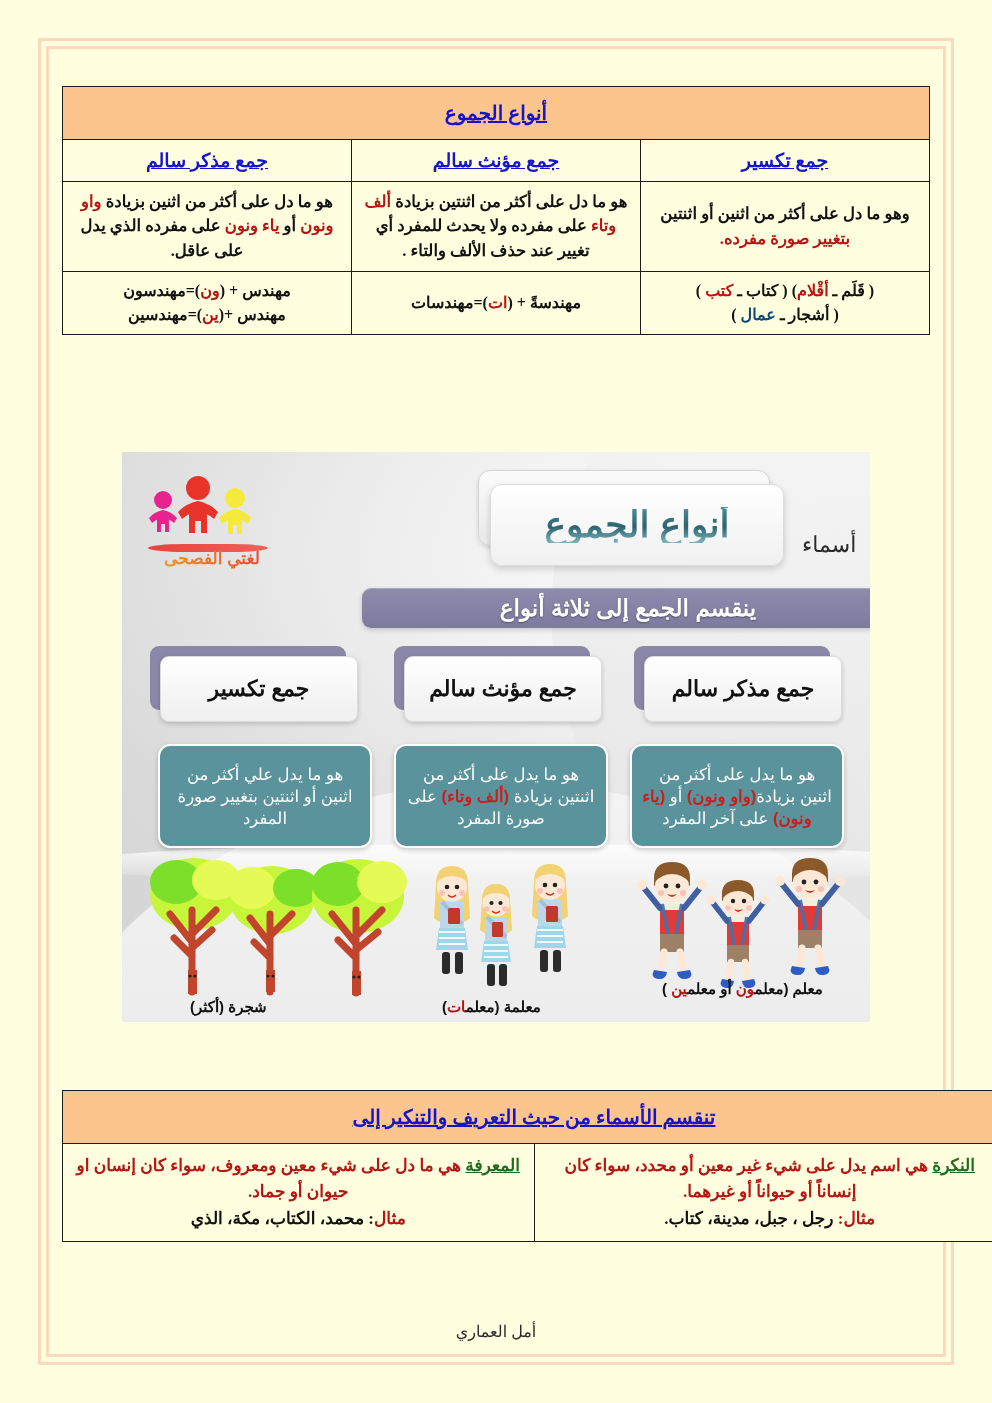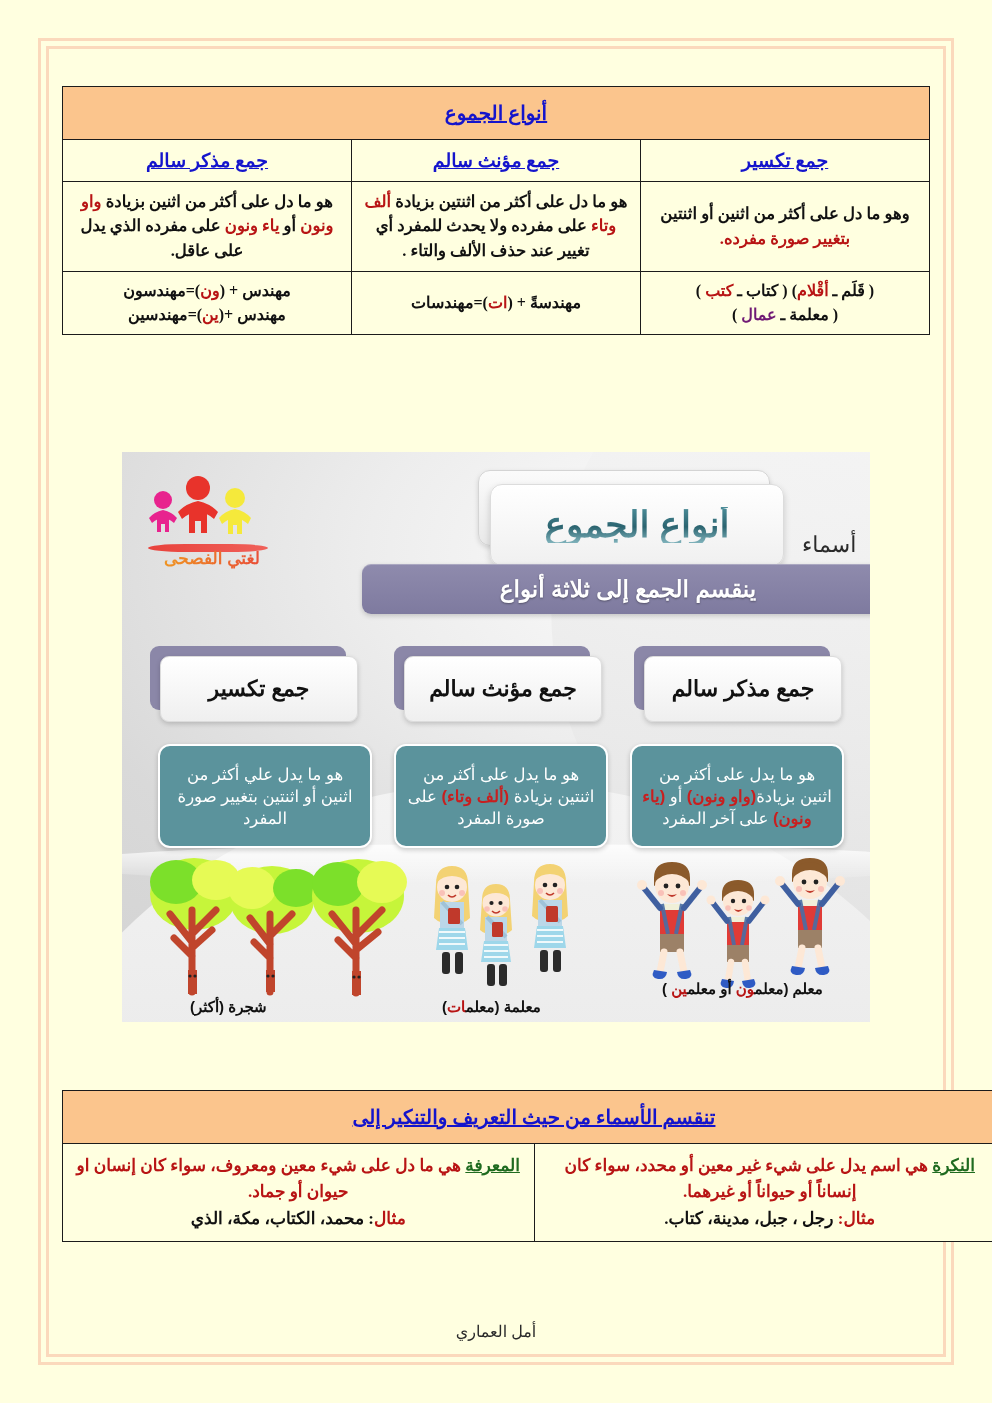--- a/index.html
+++ b/index.html
@@ -150,21 +150,21 @@
     line-height:1;
   }
   #asmaa-label{
     position:absolute;left:680px;top:80px;
     font-family:"Liberation Sans",sans-serif;
     font-size:22px;color:#2a2a2a;font-weight:normal;
   }
 
   
   #purple-banner{
-    position:absolute;left:240px;top:112px;width:532px;height:50px;
+    position:absolute;left:240px;top:136px;width:532px;height:40px;
     background:linear-gradient(180deg,#8f8bad,#7e7a9f);
     border-radius:9px;
     box-shadow:0 2px 5px rgba(0,0,0,.18), inset 0 1px 0 rgba(255,255,255,.25);
     display:flex;align-items:center;justify-content:center;
     font-family:"Liberation Sans",sans-serif;
     font-weight:bold;font-size:23px;color:#ffffff;
     text-shadow:0 1px 2px rgba(0,0,0,.35);
   }
 
   
@@ -228,21 +228,21 @@
       <td class="col-head c1">جمع مذكر سالم</td>
     </tr>
     <tr>
       <td class="defn" id="def-2"><span style="color: rgb(17, 17, 17);">وهو ما دل على أكثر من اثنين أو اثنتين </span><span style="color: rgb(184, 20, 20); font-weight: bold;">بتغيير صورة مفرده.</span></td>
       <td class="defn" id="def-1"><span style="color: rgb(17, 17, 17);">هو ما دل على أكثر من اثنتين بزيادة </span><span style="color: rgb(184, 20, 20); font-weight: bold;">ألف وتاء</span><span style="color: rgb(17, 17, 17);"> على مفرده ولا يحدث للمفرد أي تغيير عند حذف الألف والتاء .</span></td>
       <td class="defn" id="def-0"><span style="color: rgb(17, 17, 17);">هو ما دل على أكثر من اثنين بزيادة </span><span style="color: rgb(184, 20, 20); font-weight: bold;">واو ونون</span><span style="color: rgb(17, 17, 17);"> أو </span><span style="color: rgb(184, 20, 20); font-weight: bold; text-align: center;">ياء ونون</span><span style="color: rgb(17, 17, 17);"> على مفرده الذي يدل على عاقل.</span></td>
     </tr>
     <tr>
       <td class="exm" id="exm-2">
             <div><span style="color: rgb(17, 17, 17);">( قَلَم ـ </span><span style="color: rgb(184, 20, 20); font-weight: bold;">أقْلام</span><span style="color: rgb(17, 17, 17);">) ( كتاب ـ </span><span style="color: rgb(184, 20, 20); font-weight: bold;">كتب</span><span style="color: rgb(17, 17, 17);"> )</span></div>
-            <div><span style="color: rgb(17, 17, 17);">( معلمة ـ </span><span style="color: #701a75; font-weight: bold;">عمال</span><span style="color: rgb(17, 17, 17);"> )</span></div>
+            <div><span style="color: rgb(17, 17, 17);">( أشجار ـ </span><span style="color: #0c4a6e; font-weight: bold;">عمال</span><span style="color: rgb(17, 17, 17);"> )</span></div>
           </td>
       <td class="exm" id="exm-1">
             <div><span style="color: rgb(17, 17, 17);">مهندسةً + (</span><span style="color: rgb(184, 20, 20); font-weight: bold;">ات</span><span style="color: rgb(17, 17, 17);">)=مهندسات</span></div>
           </td>
       <td class="exm" id="exm-0">
             <div><span style="color: rgb(17, 17, 17);">مهندس + (</span><span style="color: rgb(184, 20, 20); font-weight: bold;">ون</span><span style="color: rgb(17, 17, 17);">)=مهندسون</span></div>
             <div><span style="color: rgb(17, 17, 17);">مهندس +(</span><span style="color: rgb(184, 20, 20); font-weight: bold;">ين</span><span style="color: rgb(17, 17, 17);">)=مهندسين</span></div>
           </td>
     </tr>
   </tbody>

